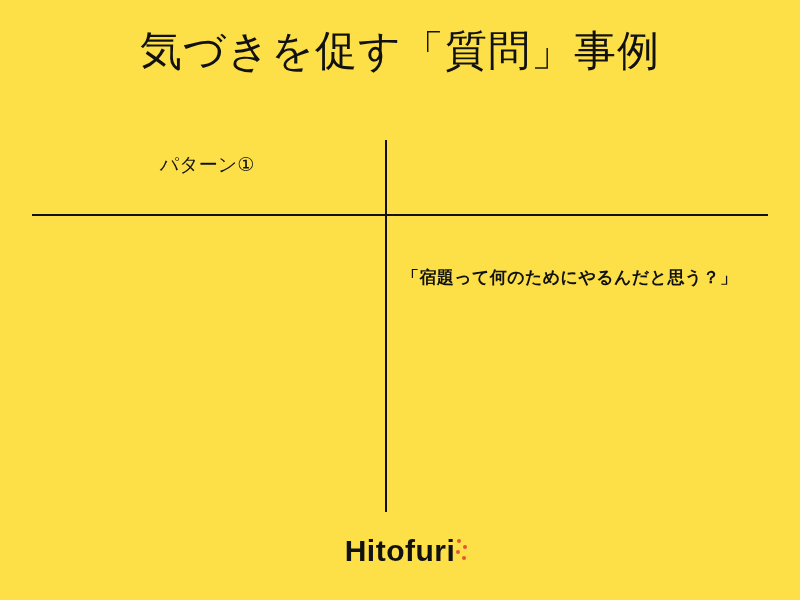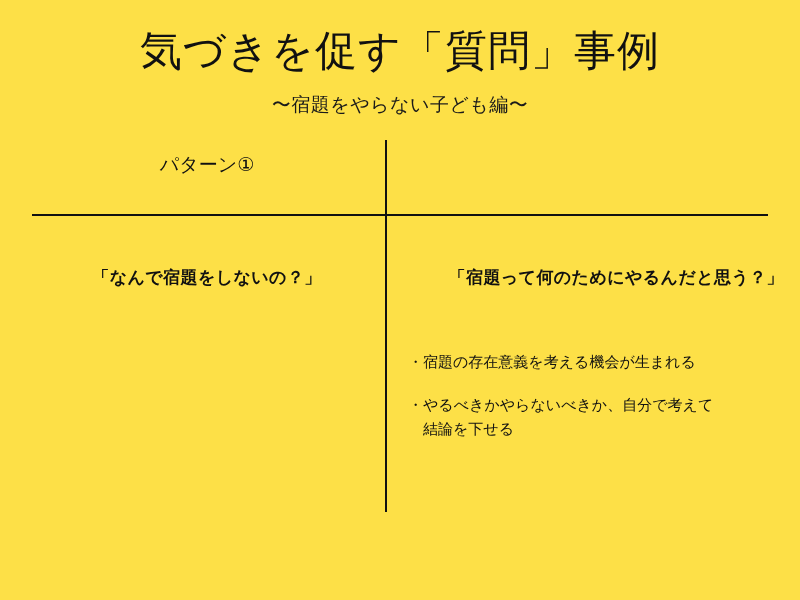--- a/index.html
+++ b/index.html
@@ -85,21 +85,21 @@
     letter-spacing: 0.4px;
   }
   .q.left {
     left: 32px;
     width: 350px;
     text-align: center;
   }
   .q.right {
     left: 402px;
     width: 382px;
-    text-align: right;
+    text-align: left;
   }
   .body-left {
     position: absolute;
     top: 356px;
     left: 36px;
     width: 340px;
     font-size: 14.5px;
     line-height: 1.65;
     color: #111111;
     white-space: pre-line;
@@ -151,31 +151,35 @@
   .d2 { width: 4px; height: 4px; left: 7px; top: 7px; }
   .d3 { width: 4px; height: 4px; left: 0px; top: 12px; }
   .d4 { width: 4px; height: 4px; left: 6px; top: 18px; }
 </style>
 </head>
 <body>
 
 <div class="slide">
 
   <div class="title">気づきを促す「質問」事例</div>
-  <div class="subtitle">〜宿題をやらない子ども編〜</div>
 
   <div class="col-head left">パターン①</div>
 
   <div class="hrule"></div>
   <div class="vrule"></div>
 
-  <div class="q left">「なんで宿題をしないの？」</div>
   <div class="q right">「宿題って何のためにやるんだと思う？」</div>
 
 
-  <div class="bullets">
-    <div class="bullet">・宿題の存在意義を考える機会が生まれる</div>
-    <div class="bullet">・やるべきかやらないべきか、自分で考えて
-　結論を下せる</div>
+
+  <div class="logo">
+    <span class="logo-wrap">
+      <span class="logo-text">Hitofuri</span>
+      <span class="logo-dots">
+        <span class="d1"></span>
+        <span class="d2"></span>
+        <span class="d3"></span>
+        <span class="d4"></span>
+      </span>
+    </span>
   </div>
-
 
 </div>
 
 </body></html>

